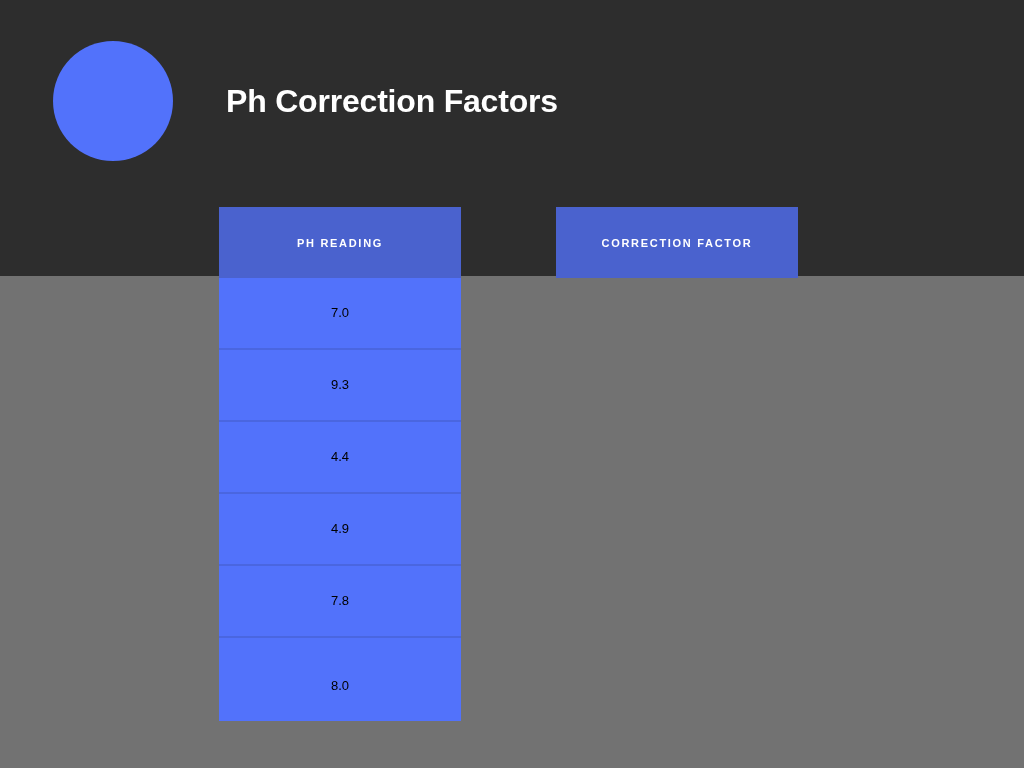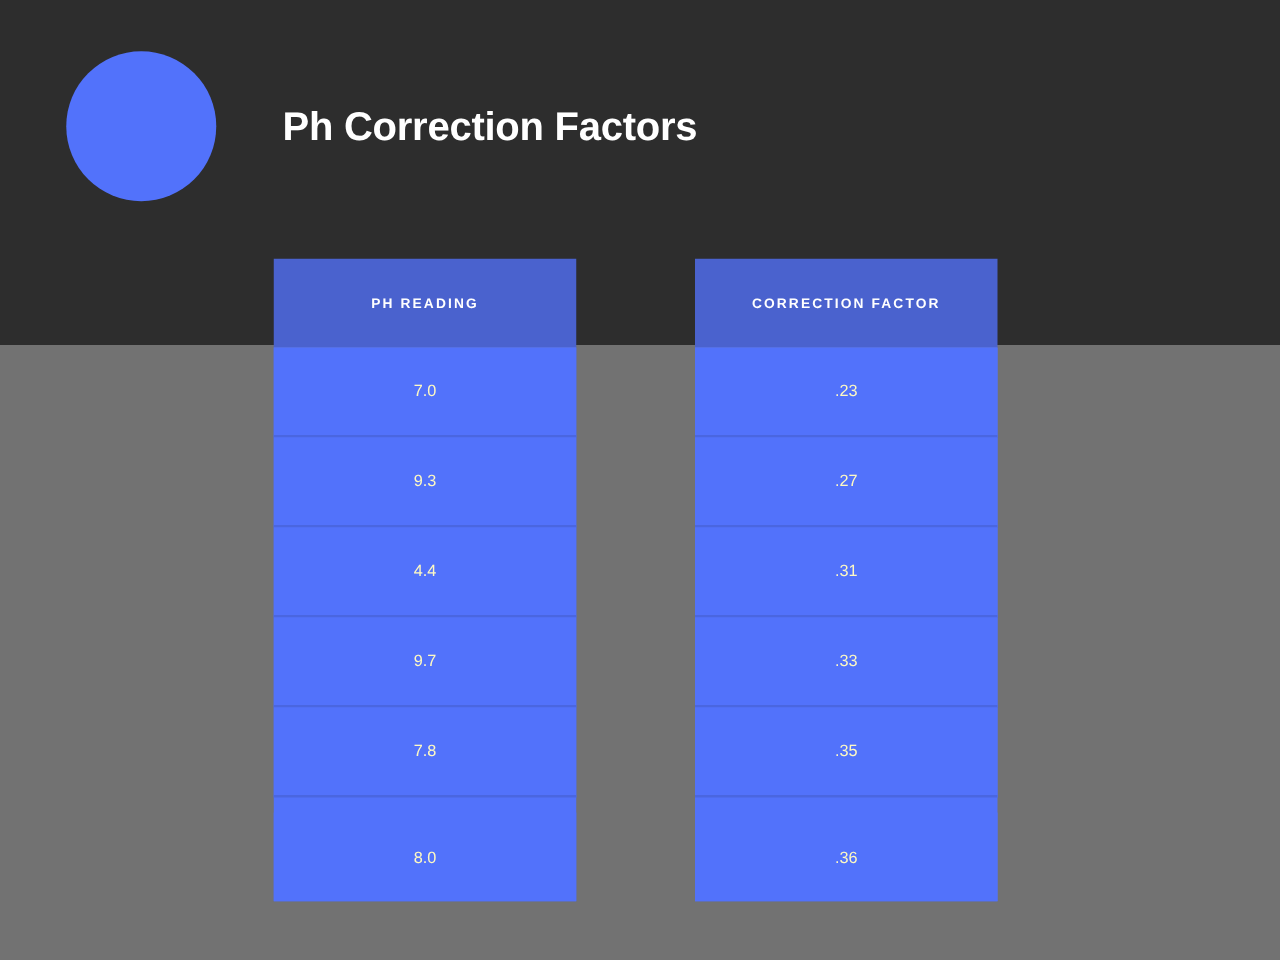--- a/index.html
+++ b/index.html
@@ -109,21 +109,21 @@
     background: #5272fb;
   }
   .cell:last-child {
     border-bottom: none;
     height: 71px;
     margin-top: 12px;
   }
   .cell-value {
     font-size: 13px;
     font-weight: normal;
-    color: #fef9c3;
+    color: #000000;
     line-height: 16px;
     text-align: center;
   }
 </style>
 </head>
 <body>
 
 <div class="slide">
 
   <div class="band-dark"></div>
@@ -143,51 +143,31 @@
         <div class="cell">
           <span class="cell-value">7.0</span>
         </div>
         <div class="cell">
           <span class="cell-value">9.3</span>
         </div>
         <div class="cell">
           <span class="cell-value">4.4</span>
         </div>
         <div class="cell">
-          <span class="cell-value">9.7</span>
+          <span class="cell-value">4.9</span>
         </div>
         <div class="cell">
           <span class="cell-value">7.8</span>
         </div>
         <div class="cell">
           <span class="cell-value">8.0</span>
         </div>
       </div>
     </div>
 
     <div class="col col-cf">
       <div class="col-header">
         <span class="col-header-label">CORRECTION FACTOR</span>
       </div>
-      <div class="col-body">
-        <div class="cell">
-          <span class="cell-value">.23</span>
-        </div>
-        <div class="cell">
-          <span class="cell-value">.27</span>
-        </div>
-        <div class="cell">
-          <span class="cell-value">.31</span>
-        </div>
-        <div class="cell">
-          <span class="cell-value">.33</span>
-        </div>
-        <div class="cell">
-          <span class="cell-value">.35</span>
-        </div>
-        <div class="cell">
-          <span class="cell-value">.36</span>
-        </div>
-      </div>
     </div>
 
   </div>
 </div>
 
 </body></html>

